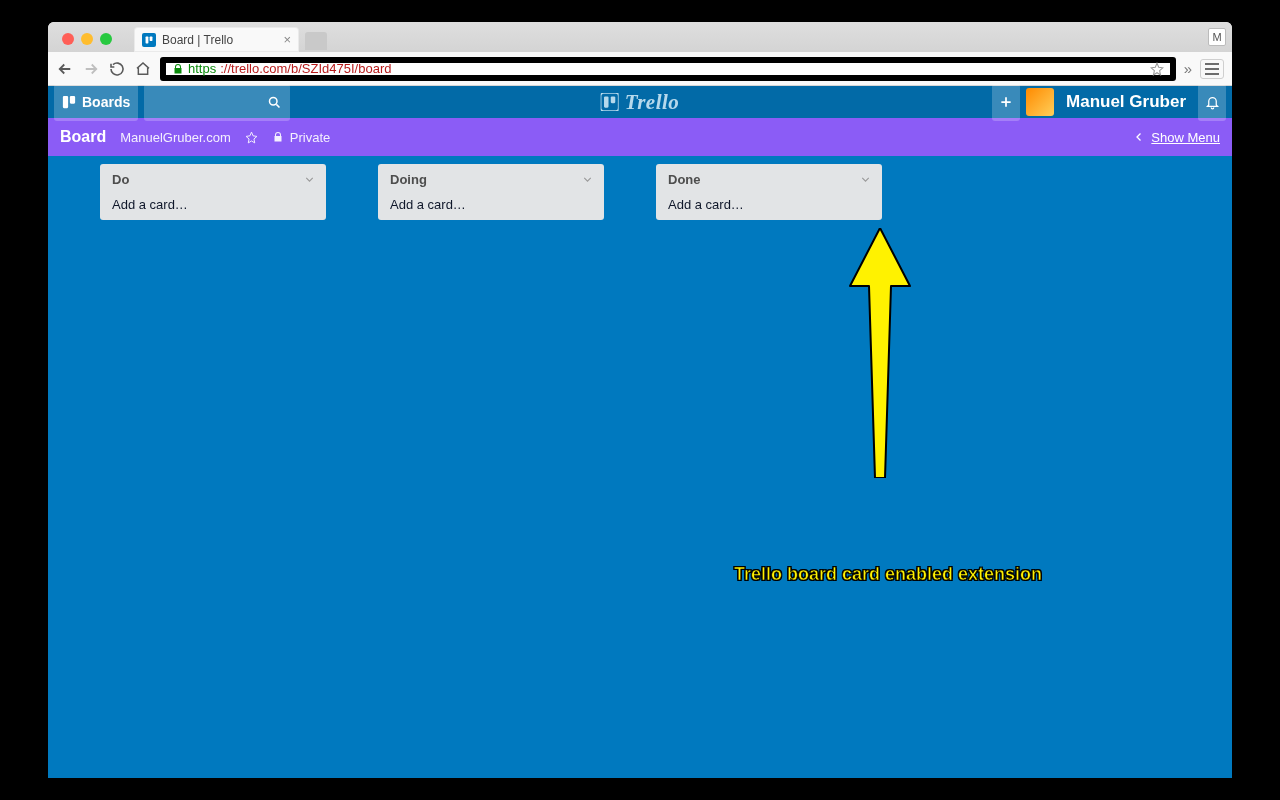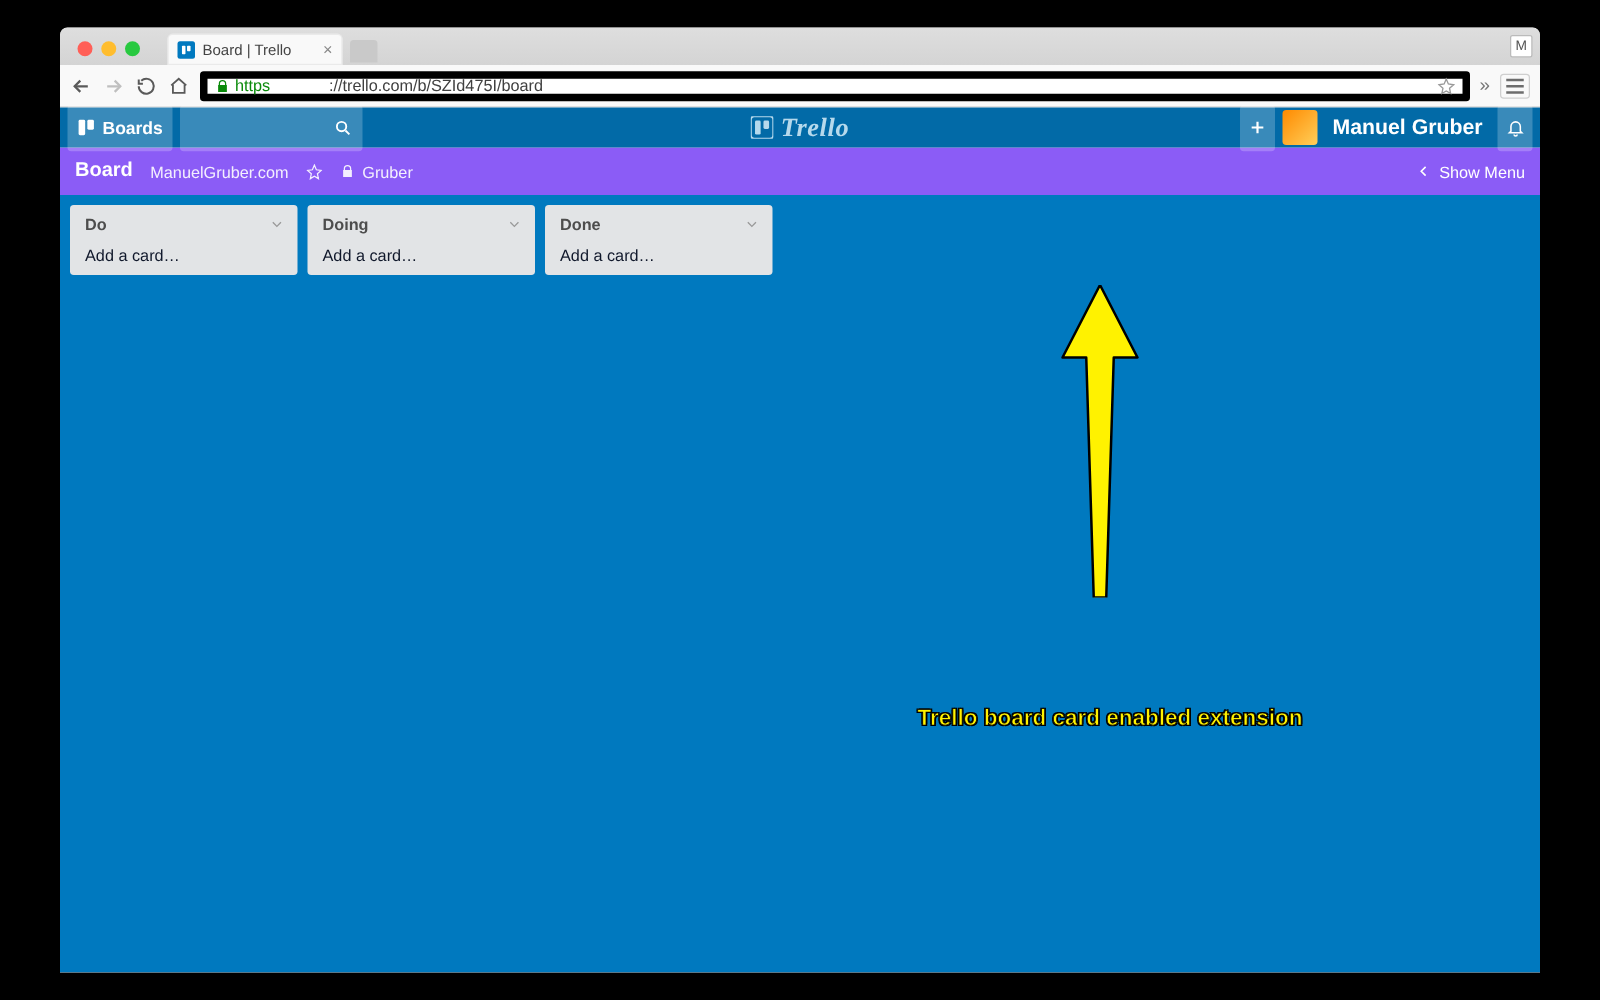--- a/index.html
+++ b/index.html
@@ -27,21 +27,21 @@
   }
   .window-controls { display: flex; gap: 7px; align-items: center; padding: 7px 8px; }
   .wc-dot { width: 12px; height: 12px; border-radius: 50%; }
   .wc-close { background: #ff5f57; }
   .wc-min   { background: #ffbd2e; }
   .wc-max   { background: #28c940; }
 
   .tab {
     margin-left: 14px;
     height: 25px;
-    width: 140px;
+    width: 165px;
     background: #f9f9f9;
     border-top-left-radius: 4px;
     border-top-right-radius: 4px;
     display: flex;
     align-items: center;
     padding: 0 8px;
     font-size: 12px;
     color: #444;
     position: relative;
     box-shadow: inset 0 0 0 1px rgba(0,0,0,0.06);
@@ -73,21 +73,21 @@
     border-radius: 3px;
     display: flex;
     align-items: center;
     padding: 0 6px;
     font-size: 13px;
     color: #333;
     gap: 4px;
   }
   .lock svg { width:12px; height:12px; }
   .url-https { color: #0a8a0a; }
-  .url-rest { color: #404040; margin-left: 43px; }
+  .url-rest { color: #b91c1c; }
   .addr-actions { margin-left:auto; display:flex; gap:8px; align-items:center; color:#888;}
   .overflow { font-size:15px; color:#777; }
   .hamburger { display:flex; flex-direction:column; gap:3px; padding:3px 4px; border:1px solid #cfcfcf; border-radius:3px;}
   .hamburger span { width:14px; height:2px; background:#6d6d6d; }
 
   
   .t-header {
     height: 32px;
     background: #026aa7;
     display: flex;
@@ -116,37 +116,38 @@
     align-items:center;
     padding: 0 12px;
     gap: 14px;
     color:#fff;
     font-size:13px;
   }
   .board-name { font-weight:800; font-size:16px; }
   .board-link { opacity:0.9; cursor:pointer; }
   .board-meta { display:flex; align-items:center; gap:6px; opacity:0.9; cursor:pointer;}
   .board-spacer { flex:1;}
-  .show-menu { display:flex; align-items:center; gap:6px; cursor:pointer;}
+  .show-menu { display:flex; align-items:center; gap:6px; text-decoration:underline; cursor:pointer;}
 
   
   .board-canvas {
     background:#0079bf;
     height: calc(100% - 30px - 34px - 32px - 38px);
     padding: 8px 8px;
     display:flex;
     gap:8px;
     align-items:flex-start;
     position:relative;
   }
   .list {
-    width: 182px;
+    width: 226px;
     background:#e2e4e6;
     border-radius:3px;
     padding:6px;
+    margin-left:44px;
   }
   .list-head { display:flex; align-items:center; font-size:13px; font-weight:700; color:#4d4d4d; padding:2px 4px 6px 6px;}
   .list-head .more { margin-left:auto; color:#999; cursor:pointer;}
   .add-card { color:#0f172a; font-size:13px; padding:4px 6px 2px; cursor:pointer;}
 
   
   .arrow { position:absolute; left:797px; top:72px; }
   .caption { position:absolute; left:686px; top:408px; font-weight:800; font-size:18px; color:#fff200; -webkit-text-stroke:0.6px #000; text-shadow: -1px -1px 0 #000, 1px -1px 0 #000, -1px 1px 0 #000, 1px 1px 0 #000;}
 
   svg { display:block; }
@@ -272,21 +273,21 @@
     <span class="board-link">ManuelGruber.com</span>
     <span class="board-meta">
       <svg viewBox="0 0 24 24" width="13" height="13" fill="none" stroke="#fff" stroke-width="1.8">
           <path d="M12 2l2.9 6.9L22 10l-5.5 4.7L18 22l-6-3.6L6 22l1.5-7.3L2 10l7.1-1.1z"></path>
         </svg>
     </span>
     <span class="board-meta">
       <svg viewBox="0 0 24 24" width="12" height="12" fill="#fff">
           <path d="M6 10V8a6 6 0 1 1 12 0v2h1v11H5V10h1zm2 0h8V8a4 4 0 1 0-8 0v2z"></path>
         </svg>
-      <span>Gruber</span>
+      <span>Private</span>
     </span>
     <div class="board-spacer"></div>
     <span class="show-menu">
       <svg viewBox="0 0 24 24" width="12" height="12" fill="none" stroke="#fff" stroke-width="2.6">
           <path d="M15 5l-7 7 7 7"></path>
         </svg>
       <span>Show Menu</span>
     </span>
   </div>
 

